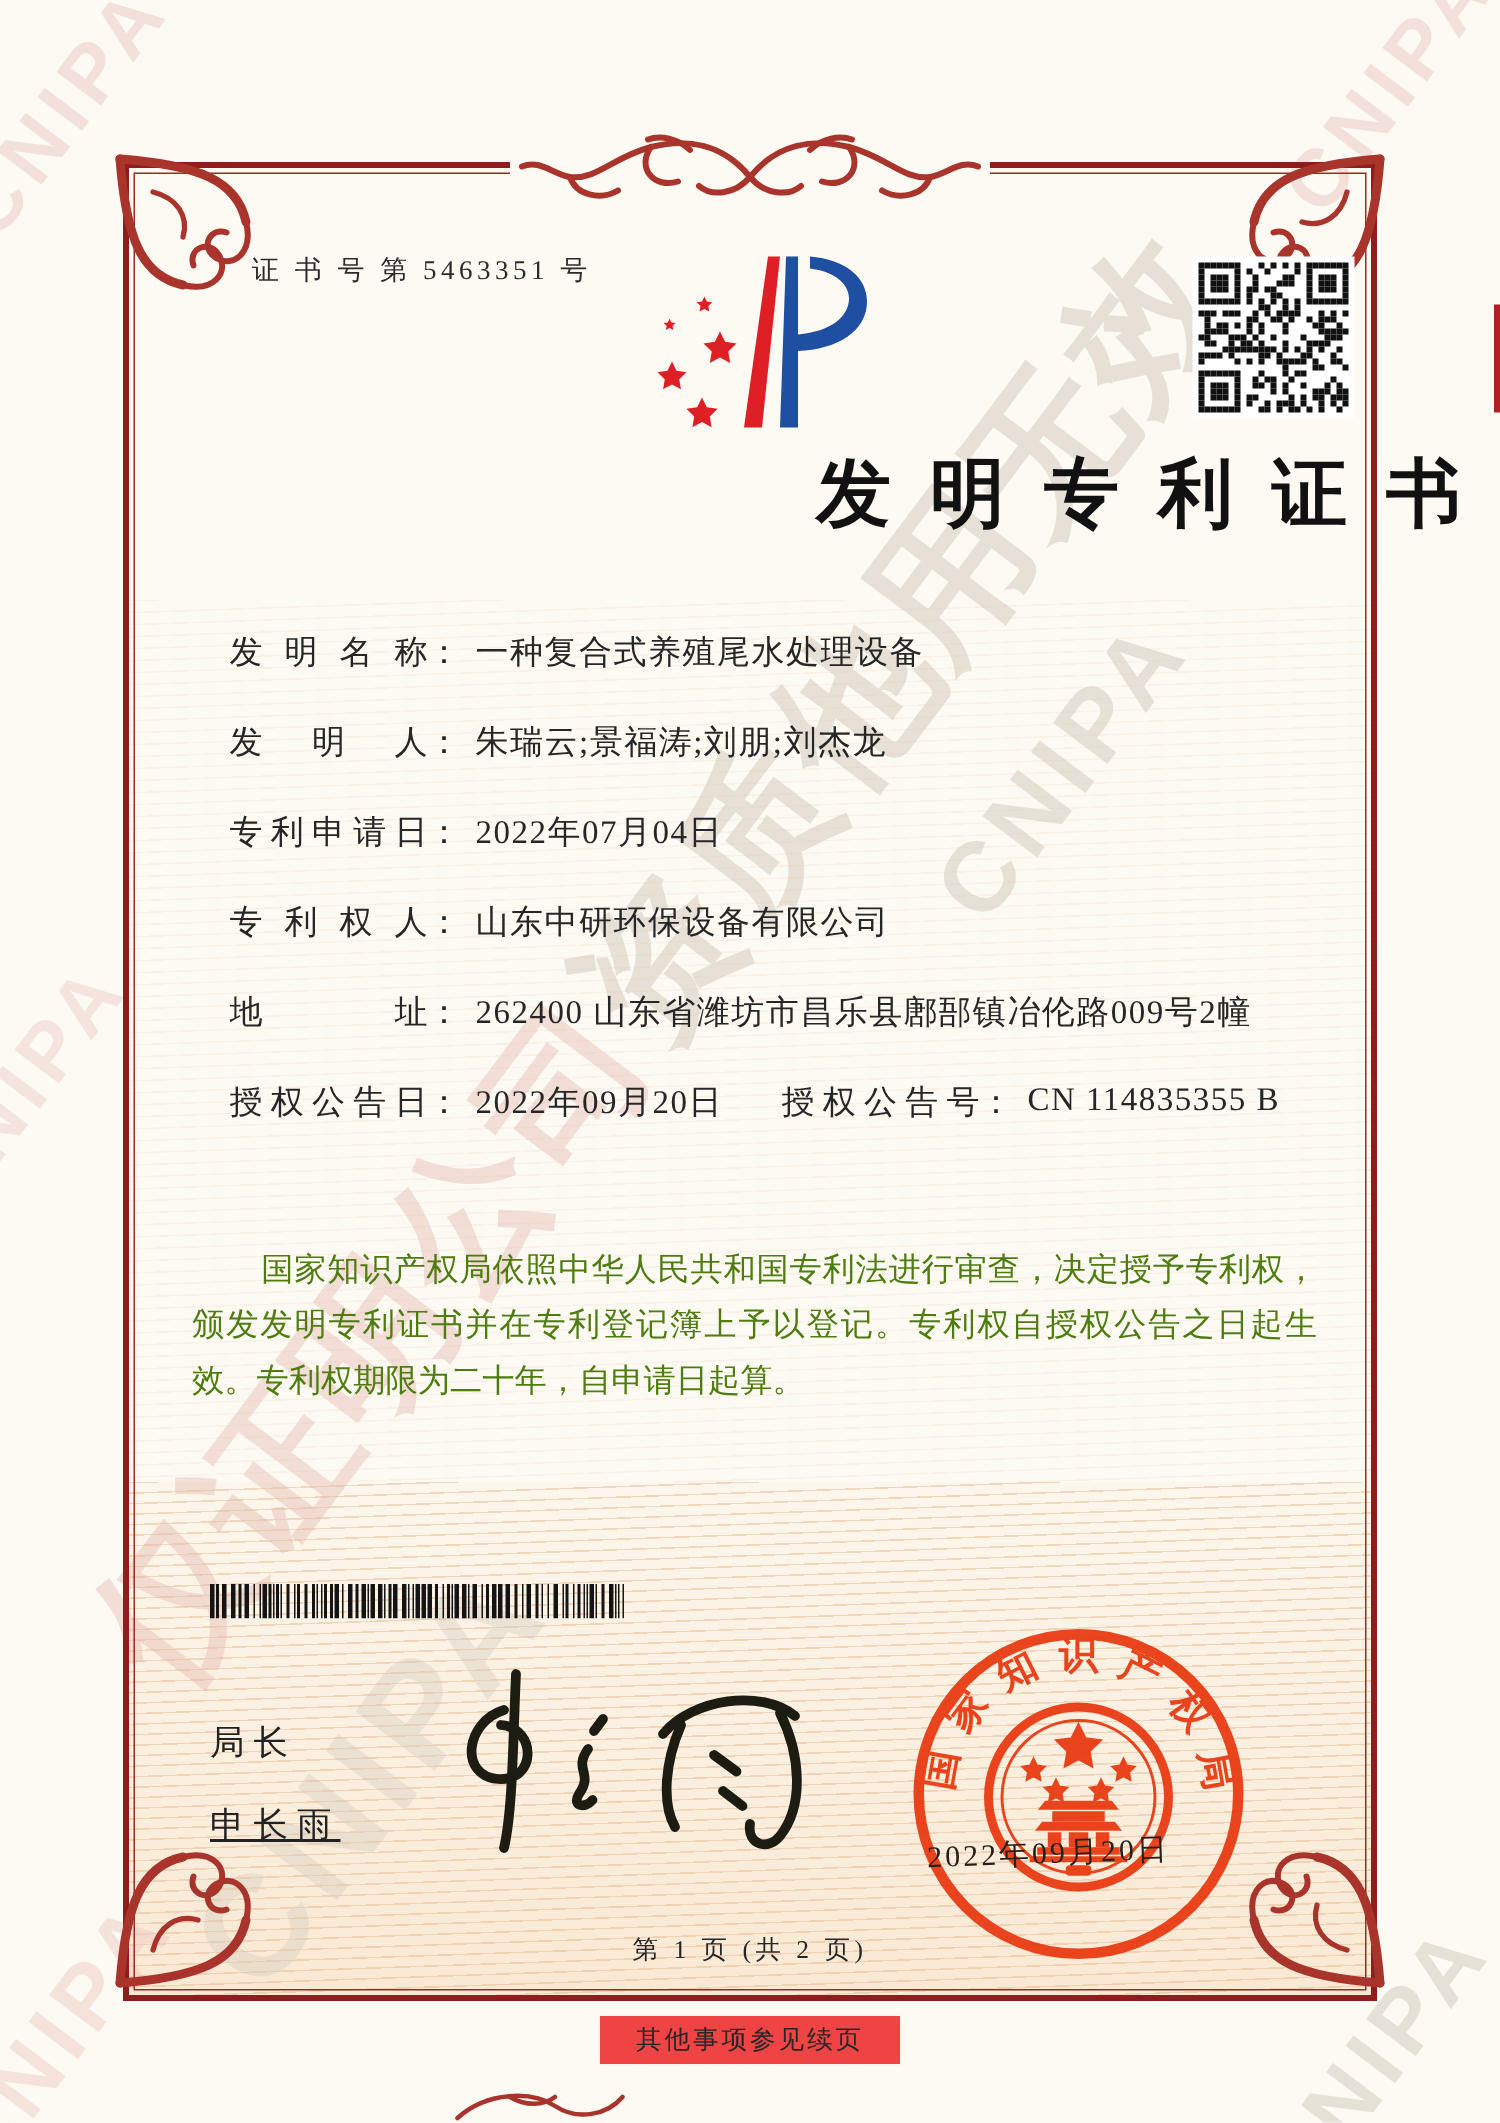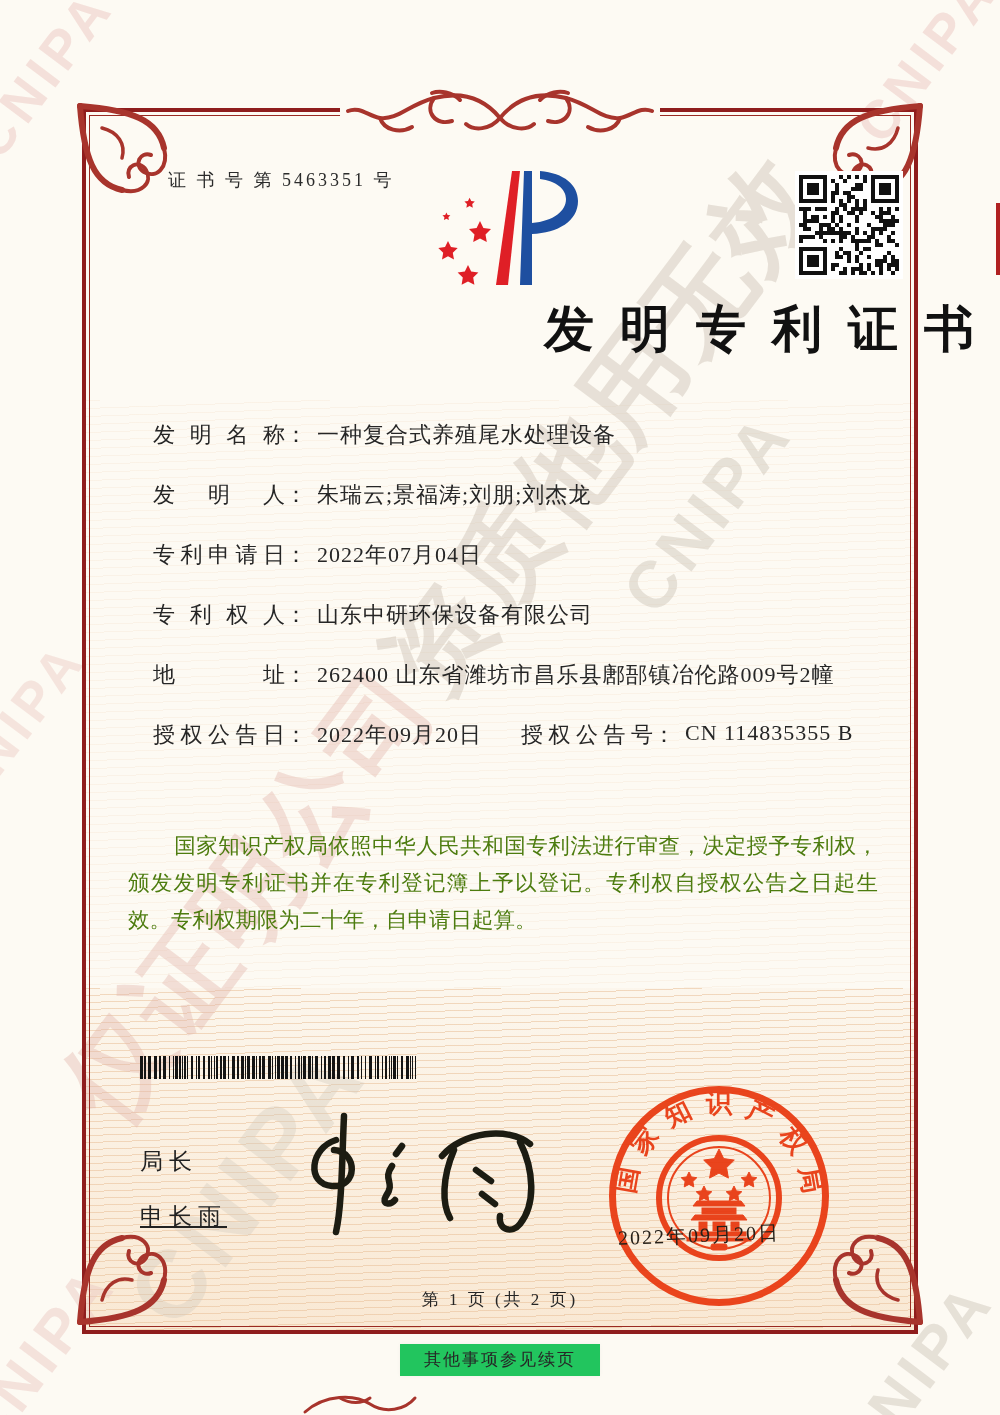--- a/index.html
+++ b/index.html
@@ -48,21 +48,21 @@
   .signoff .name{margin-top:24px;text-decoration:underline;}
   .signature{left:292px;top:1108px;z-index:6;}
   
   .seal{left:609px;top:1086px;width:220px;height:220px;z-index:6;opacity:.93;}
   .seal-ring{position:absolute;left:0;top:0;width:206px;height:206px;border:7px solid #e8380f;border-radius:50%;}
   .seal-char{position:absolute;width:28px;height:28px;font-size:26px;font-weight:bold;color:#e8380f;
     text-align:center;line-height:28px;}
   .seal-date{left:618px;top:1222px;z-index:7;font-size:20px;letter-spacing:2px;color:#262019;
     transform:rotate(-2deg);}
   .pagenum{left:82px;top:1288px;width:836px;text-align:center;font-size:17px;letter-spacing:3px;z-index:5;}
-  .contnote{left:400px;top:1344px;width:200px;height:32px;background:#22c55e;z-index:5;
+  .contnote{left:400px;top:1344px;width:200px;height:32px;background:#ef4444;z-index:5;
     text-align:center;line-height:32px;font-size:17px;letter-spacing:2px;box-shadow:0 0 4px rgba(0,0,0,0.04);}
 </style>
 </head>
 <body>
 
 <div class="abs stripes-mid"></div>
 <div class="abs stripes-low"></div>
 
 <div class="abs wm wm-notice"><span class="lo">仅证明公司</span><span class="hi">资质他用无效</span></div>
 <div class="abs wm wm-cnipa" style="left:-16px;top:120px;font-size:54px;color:rgba(236,202,196,0.55);">CNIPA</div>

